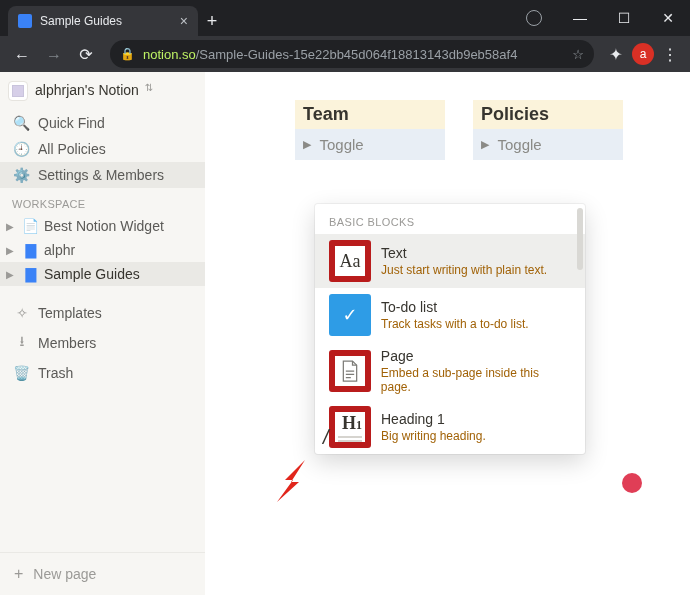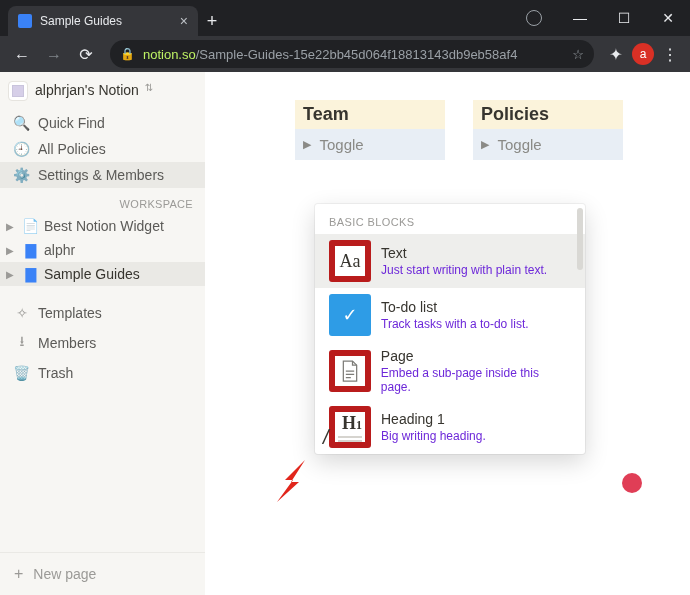--- a/index.html
+++ b/index.html
@@ -66,21 +66,21 @@
   .sidebar {
     width: 205px; background:#f7f6f3; display:flex; flex-direction:column; font-size:14px;
     color:#5b5a57;
   }
   .ws-name { display:flex; align-items:flex-start; padding:10px 9px; color:#37352f; font-weight:500;}
   .ws-icon { width:18px;height:18px;background:#d6cfe8;border:3px solid #fff;outline:1px solid #e6e4df;border-radius:3px;margin-right:8px; box-shadow:0 0 0 1px #c9c4dc inset;}
   .ws-updown { margin-left:6px; font-size:10px; color:#9b9a97; }
   .srow { display:flex; align-items:center; padding:5px 12px; cursor:pointer; }
   .srow:hover, .srow.active { background:#eae9e5; }
   .srow .ic { width:20px; text-align:center; margin-right:6px; color:#9b9a97; font-size:14px;}
-  .section-label { padding:10px 12px 4px; font-size:11px; color:#9b9a97; letter-spacing:.3px;text-align:right; }
+  .section-label { padding:10px 12px 4px; font-size:11px; color:#9b9a97; letter-spacing:.3px; }
   .tree-row { display:flex; align-items:center; padding:4px 2px 4px 6px; cursor:pointer; }
   .tree-row.active { background:#eae9e5; font-weight:500; color:#37352f;}
   .tri { width:14px; color:#9b9a97; font-size:10px; margin-right:2px;}
   .page-ic { width:18px; text-align:center; margin-right:4px; font-size:14px;}
   .sb-bottom { margin-top:auto; }
   .newpage { border-top:1px solid #eae9e5; padding:12px 14px; color:#9b9a97; display:flex; align-items:center; font-size:14px;}
   .newpage .plus { margin-right:10px; font-size:16px;}
   
   .main { flex:1; position:relative; padding:28px 0 0 0; overflow:hidden;}
   .cards { display:flex; gap:28px; margin-left:90px; }
@@ -101,21 +101,21 @@
   .sm-iconbox {
     width:42px; height:42px; border:6px solid #b91c1c; border-radius:3px; background:#fff;
     display:flex; align-items:center; justify-content:center; margin-right:10px; font-family:Georgia,serif; font-size:18px; color:#37352f;
   }
   .sm-iconbox.todo { background:#2e9ce6; border-color:#2e9ce6; }
   .sm-iconbox.todo::after { content:"✓"; color:#fff; font-family:inherit; font-size:18px;}
   .sm-iconbox.page svg { width:20px; height:24px; }
   .sm-iconbox.h1 .big { font-weight:700; }
   .sm-iconbox.h1 .lines { display:block; width:24px; border-top:2px solid #d6d4cf; border-bottom:2px solid #d6d4cf; height:6px; margin-top:2px;}
   .sm-text .t { font-size:14px; color:#37352f; }
-  .sm-text .d { font-size:12px; color:#6d28d9; margin-top:2px;}
+  .sm-text .d { font-size:12px; color:#a16207; margin-top:2px;}
   .slashchar { position:absolute; left:118px; top:354px; font-size:20px; color:#37352f; font-style:italic; }
   
   .arrow {
     position:absolute; left:60px; top:380px; width:58px; height:58px;
   }
   .arrow svg { width:58px; height:58px; }
   
   .helpbubble {
     position:absolute; right:48px; bottom:102px; width:20px; height:20px; border-radius:50%;
     background:#e03e56;

